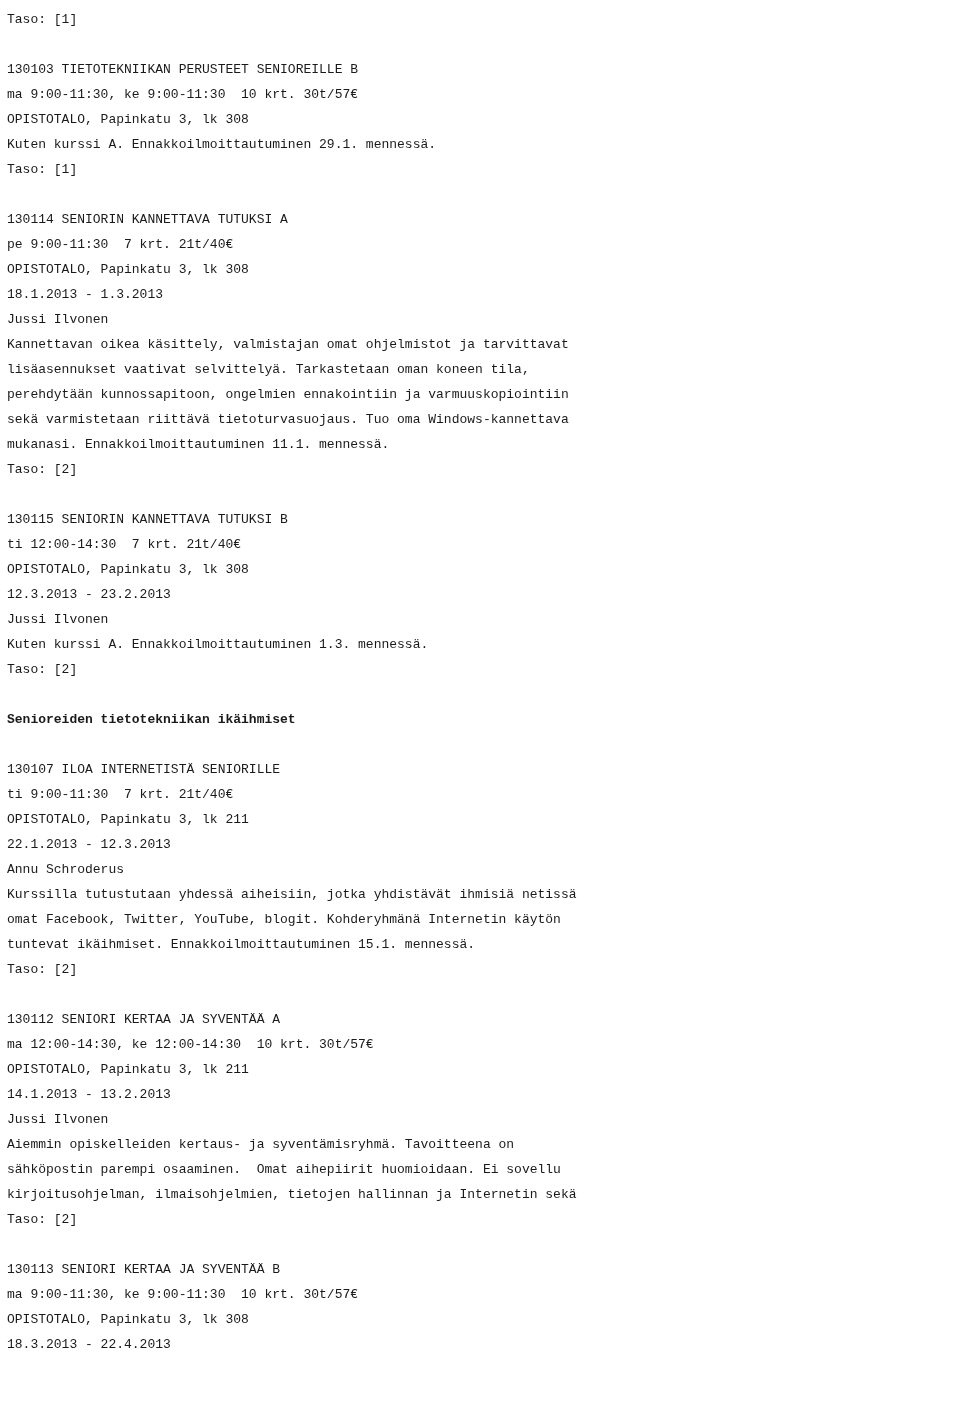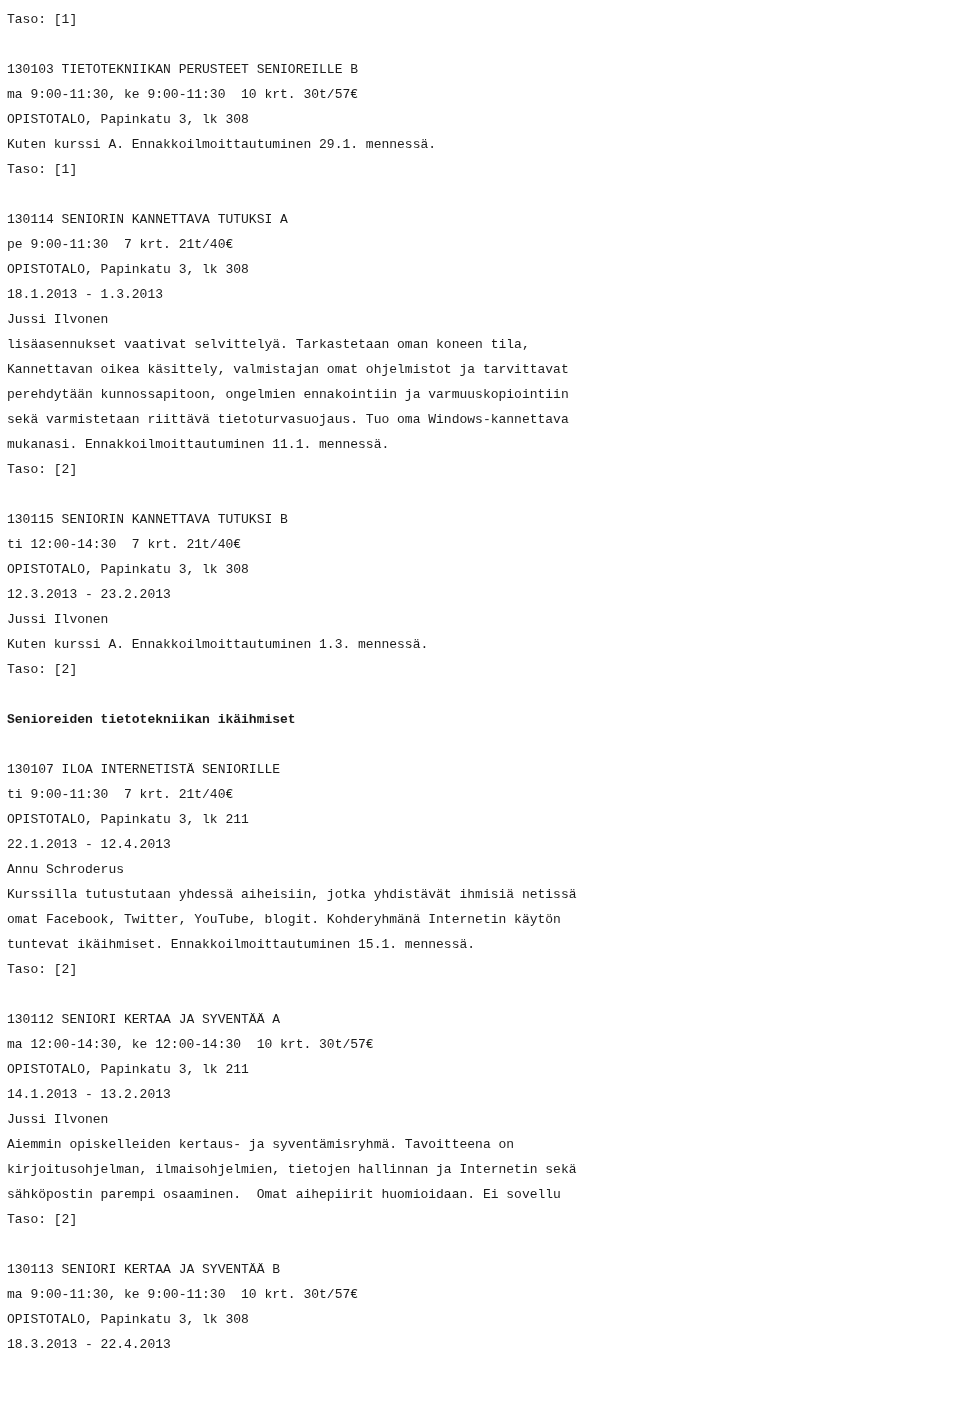--- a/index.html
+++ b/index.html
@@ -53,55 +53,55 @@
         <div class="line">ma 9:00-11:30, ke 9:00-11:30  10 krt. 30t/57€</div>
         <div class="line">OPISTOTALO, Papinkatu 3, lk 308</div>
         <div class="line">Kuten kurssi A. Ennakkoilmoittautuminen 29.1. mennessä.</div>
         <div class="line">Taso: [1]</div>
         <div class="line blank"></div>
         <div class="line">130114 SENIORIN KANNETTAVA TUTUKSI A</div>
         <div class="line">pe 9:00-11:30  7 krt. 21t/40€</div>
         <div class="line">OPISTOTALO, Papinkatu 3, lk 308</div>
         <div class="line">18.1.2013 - 1.3.2013</div>
         <div class="line">Jussi Ilvonen</div>
+        <div class="line">Kannettavan oikea käsittely, valmistajan omat ohjelmistot ja tarvittavat</div>
         <div class="line">lisäasennukset vaativat selvittelyä. Tarkastetaan oman koneen tila,</div>
-        <div class="line">Kannettavan oikea käsittely, valmistajan omat ohjelmistot ja tarvittavat</div>
         <div class="line">perehdytään kunnossapitoon, ongelmien ennakointiin ja varmuuskopiointiin</div>
         <div class="line">sekä varmistetaan riittävä tietoturvasuojaus. Tuo oma Windows-kannettava</div>
         <div class="line">mukanasi. Ennakkoilmoittautuminen 11.1. mennessä.</div>
         <div class="line">Taso: [2]</div>
         <div class="line blank"></div>
         <div class="line">130115 SENIORIN KANNETTAVA TUTUKSI B</div>
         <div class="line">ti 12:00-14:30  7 krt. 21t/40€</div>
         <div class="line">OPISTOTALO, Papinkatu 3, lk 308</div>
         <div class="line">12.3.2013 - 23.2.2013</div>
         <div class="line">Jussi Ilvonen</div>
         <div class="line">Kuten kurssi A. Ennakkoilmoittautuminen 1.3. mennessä.</div>
         <div class="line">Taso: [2]</div>
         <div class="line blank"></div>
         <div class="line bold">Senioreiden tietotekniikan ikäihmiset</div>
         <div class="line blank"></div>
         <div class="line">130107 ILOA INTERNETISTÄ SENIORILLE</div>
         <div class="line">ti 9:00-11:30  7 krt. 21t/40€</div>
         <div class="line">OPISTOTALO, Papinkatu 3, lk 211</div>
-        <div class="line">22.1.2013 - 12.4.2013</div>
+        <div class="line">22.1.2013 - 12.3.2013</div>
         <div class="line">Annu Schroderus</div>
         <div class="line">Kurssilla tutustutaan yhdessä aiheisiin, jotka yhdistävät ihmisiä netissä</div>
         <div class="line">omat Facebook, Twitter, YouTube, blogit. Kohderyhmänä Internetin käytön</div>
         <div class="line">tuntevat ikäihmiset. Ennakkoilmoittautuminen 15.1. mennessä.</div>
         <div class="line">Taso: [2]</div>
         <div class="line blank"></div>
         <div class="line">130112 SENIORI KERTAA JA SYVENTÄÄ A</div>
         <div class="line">ma 12:00-14:30, ke 12:00-14:30  10 krt. 30t/57€</div>
         <div class="line">OPISTOTALO, Papinkatu 3, lk 211</div>
         <div class="line">14.1.2013 - 13.2.2013</div>
         <div class="line">Jussi Ilvonen</div>
         <div class="line">Aiemmin opiskelleiden kertaus- ja syventämisryhmä. Tavoitteena on</div>
+        <div class="line">sähköpostin parempi osaaminen.  Omat aihepiirit huomioidaan. Ei sovellu</div>
         <div class="line">kirjoitusohjelman, ilmaisohjelmien, tietojen hallinnan ja Internetin sekä</div>
-        <div class="line">sähköpostin parempi osaaminen.  Omat aihepiirit huomioidaan. Ei sovellu</div>
         <div class="line">Taso: [2]</div>
         <div class="line blank"></div>
         <div class="line">130113 SENIORI KERTAA JA SYVENTÄÄ B</div>
         <div class="line">ma 9:00-11:30, ke 9:00-11:30  10 krt. 30t/57€</div>
         <div class="line">OPISTOTALO, Papinkatu 3, lk 308</div>
         <div class="line">18.3.2013 - 22.4.2013</div>
       </div>
   </div>
 </div>
 

